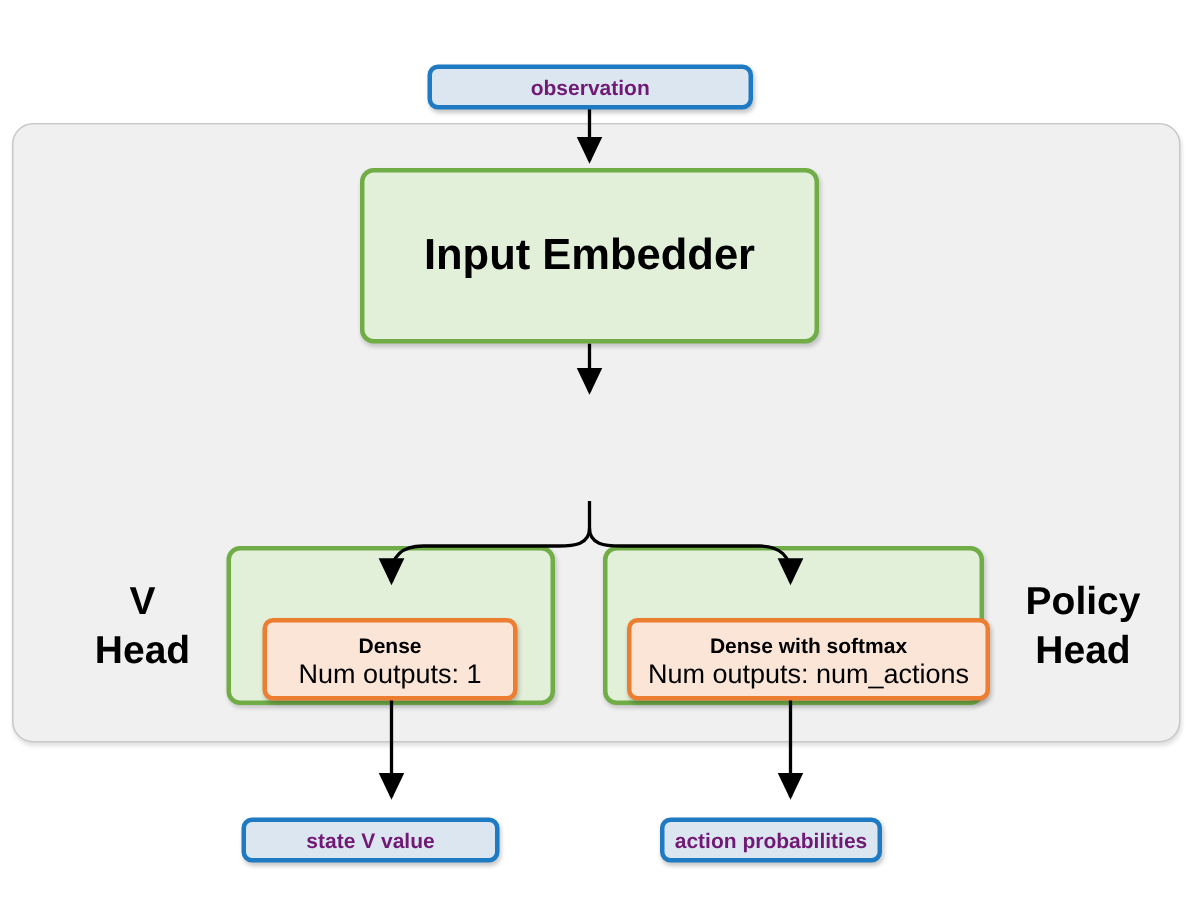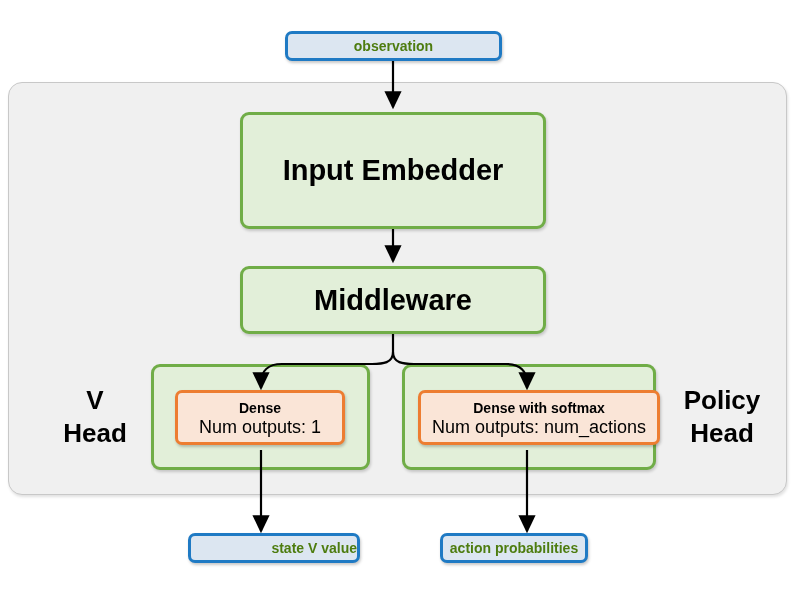--- a/index.html
+++ b/index.html
@@ -42,21 +42,22 @@
     box-shadow: 1px 2px 3px rgba(0,0,0,0.12);
   }
   
   .io-box {
     background: #dce6f1;
     border: 3px solid #1f7ac4;
     border-radius: 7px;
     box-shadow: 1px 2px 3px rgba(0,0,0,0.22);
     font-weight: bold;
     font-size: 14px;
-    color: #4d7c0f;
+    color: #701a75;
+    margin-top: 12px;
   }
   
   .green-box {
     background: #e2efd9;
     border: 3px solid #70ad47;
     border-radius: 9px;
     box-shadow: 1px 2px 3px rgba(0,0,0,0.18);
     color: #000000;
   }
   .green-box.big-label {
@@ -71,20 +72,21 @@
     box-shadow: 1px 2px 3px rgba(0,0,0,0.18);
   }
   
   .orange-box {
     background: #fae5d7;
     border: 3px solid #ed7d31;
     border-radius: 7px;
     box-shadow: 1px 2px 3px rgba(0,0,0,0.22);
     color: #000000;
     padding: 0 6px;
+    margin-top: 22px;
   }
   .orange-title {
     font-size: 14px;
     font-weight: bold;
     line-height: 19px;
   }
   .orange-sub {
     font-size: 18px;
     font-weight: normal;
     line-height: 19px;
@@ -134,41 +136,38 @@
   </svg>
 
   <div class="node io-box" style="left:285px; top:31px; width:217px; height:30px;">
     <span>observation</span>
   </div>
 
   <div class="node green-box big-label" style="left:240px; top:112px; width:306px; height:117px;">
     <span>Input Embedder</span>
   </div>
 
-  <div class="node green-box big-label" style="left:240px; top:266px; width:306px; height:68px;">
-    <span>Middleware</span>
-  </div>
 
   <div class="head-label" style="left:40px; top:384px; width:110px;">V
 Head</div>
 
   <div class="head-label" style="left:662px; top:384px; width:120px;">Policy
 Head</div>
 
   <div class="node orange-box" style="left:175px; top:390px; width:170px; height:55px;">
     <span class="orange-title">Dense</span>
     <span class="orange-sub">Num outputs: 1</span>
   </div>
 
   <div class="node orange-box" style="left:418px; top:390px; width:242px; height:55px;">
     <span class="orange-title">Dense with softmax</span>
     <span class="orange-sub">Num outputs: num_actions</span>
   </div>
 
-  <div class="node io-box" style="left:188px; top:533px; width:172px; height:30px;align-items:flex-end;">
+  <div class="node io-box" style="left:161px; top:533px; width:172px; height:30px;">
     <span>state V value</span>
   </div>
 
   <div class="node io-box" style="left:440px; top:533px; width:148px; height:30px;">
     <span>action probabilities</span>
   </div>
 
 </div>
 
 </body></html>

